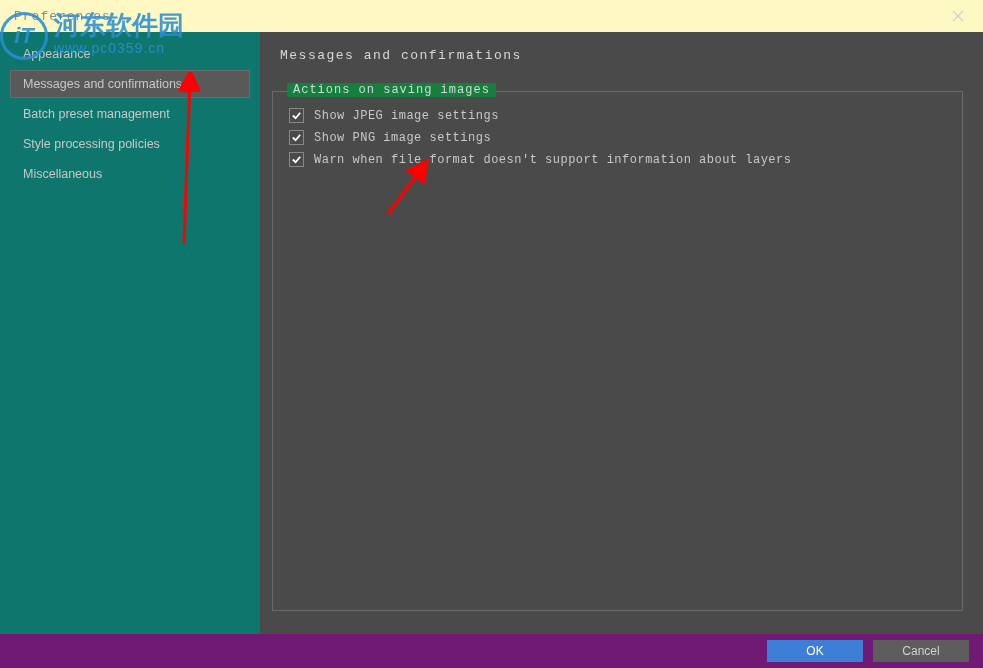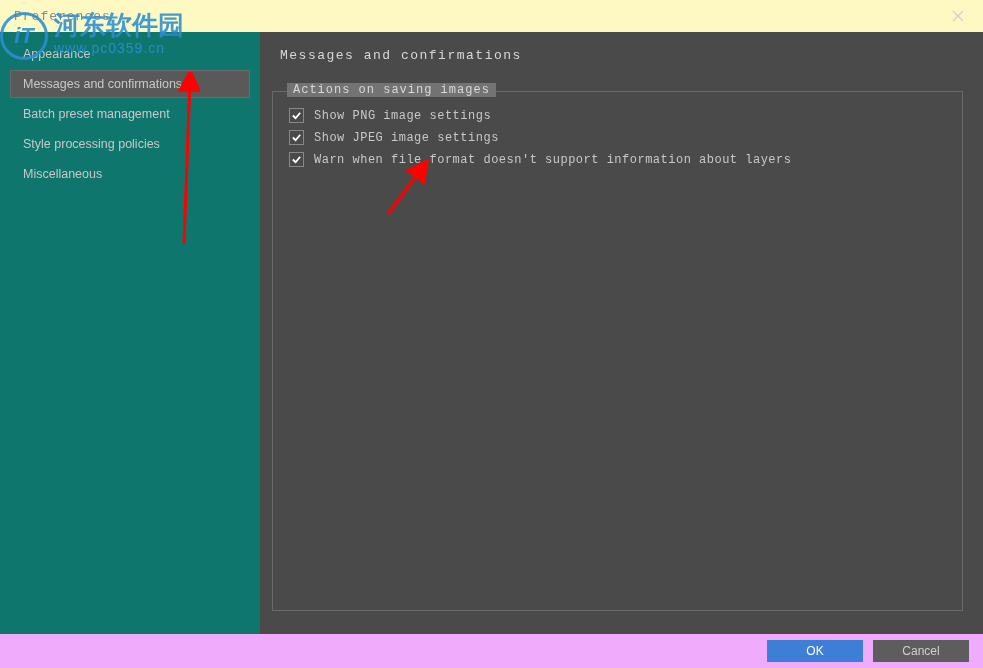--- a/index.html
+++ b/index.html
@@ -77,21 +77,21 @@
     .fieldset {
       border: 1px solid #6a6a6a;
       padding: 14px 16px 18px 16px;
       position: relative;
       min-height: 520px;
     }
     .fieldset-legend {
       position: absolute;
       top: -9px;
       left: 14px;
-      background: #737373;
+      background: #15803d;
       padding: 0 6px;
       font-family: "Courier New", monospace;
       font-size: 12px;
       color: #d8d8d8;
       letter-spacing: 1px;
     }
     .checkbox-row {
       display: flex;
       align-items: center;
       gap: 10px;
@@ -123,21 +123,21 @@
       position: absolute;
       bottom: 0;
       left: 0;
       right: 0;
       height: 34px;
       display: flex;
       justify-content: flex-end;
       align-items: center;
       gap: 10px;
       padding: 0 14px;
-      background: #f0abfc;
+      background: #701a75;
     }
     .btn {
       min-width: 96px;
       height: 22px;
       display: flex;
       align-items: center;
       justify-content: center;
       font-size: 12px;
       cursor: pointer;
       border: none;
@@ -241,39 +241,39 @@
     </div>
     <div class="sidebar-item">
       <span>Miscellaneous</span>
     </div>
   </div>
 
   <div class="content-area">
     <div class="content-title">Messages and confirmations</div>
     <div class="fieldset">
       <div class="fieldset-legend">Actions on saving images</div>
+
+      <div class="checkbox-row">
+        <div class="checkbox">
+          <svg viewBox="0 0 12 12">
+              <path d="M2 6 L5 9 L10 3" stroke="#fff" stroke-width="2" fill="none"></path>
+            </svg>
+        </div>
+        <span class="checkbox-label">Show JPEG image settings</span>
+      </div>
 
       <div class="checkbox-row">
         <div class="checkbox">
           <svg viewBox="0 0 12 12">
               <path d="M2 6 L5 9 L10 3" stroke="#fff" stroke-width="2" fill="none"></path>
             </svg>
         </div>
         <span class="checkbox-label">Show PNG image settings</span>
       </div>
 
-      <div class="checkbox-row">
-        <div class="checkbox">
-          <svg viewBox="0 0 12 12">
-              <path d="M2 6 L5 9 L10 3" stroke="#fff" stroke-width="2" fill="none"></path>
-            </svg>
-        </div>
-        <span class="checkbox-label">Show JPEG image settings</span>
-      </div>
-
 
       <div class="checkbox-row">
         <div class="checkbox">
           <svg viewBox="0 0 12 12">
               <path d="M2 6 L5 9 L10 3" stroke="#fff" stroke-width="2" fill="none"></path>
             </svg>
         </div>
         <span class="checkbox-label">Warn when file format doesn't support information about layers</span>
       </div>
     </div>

